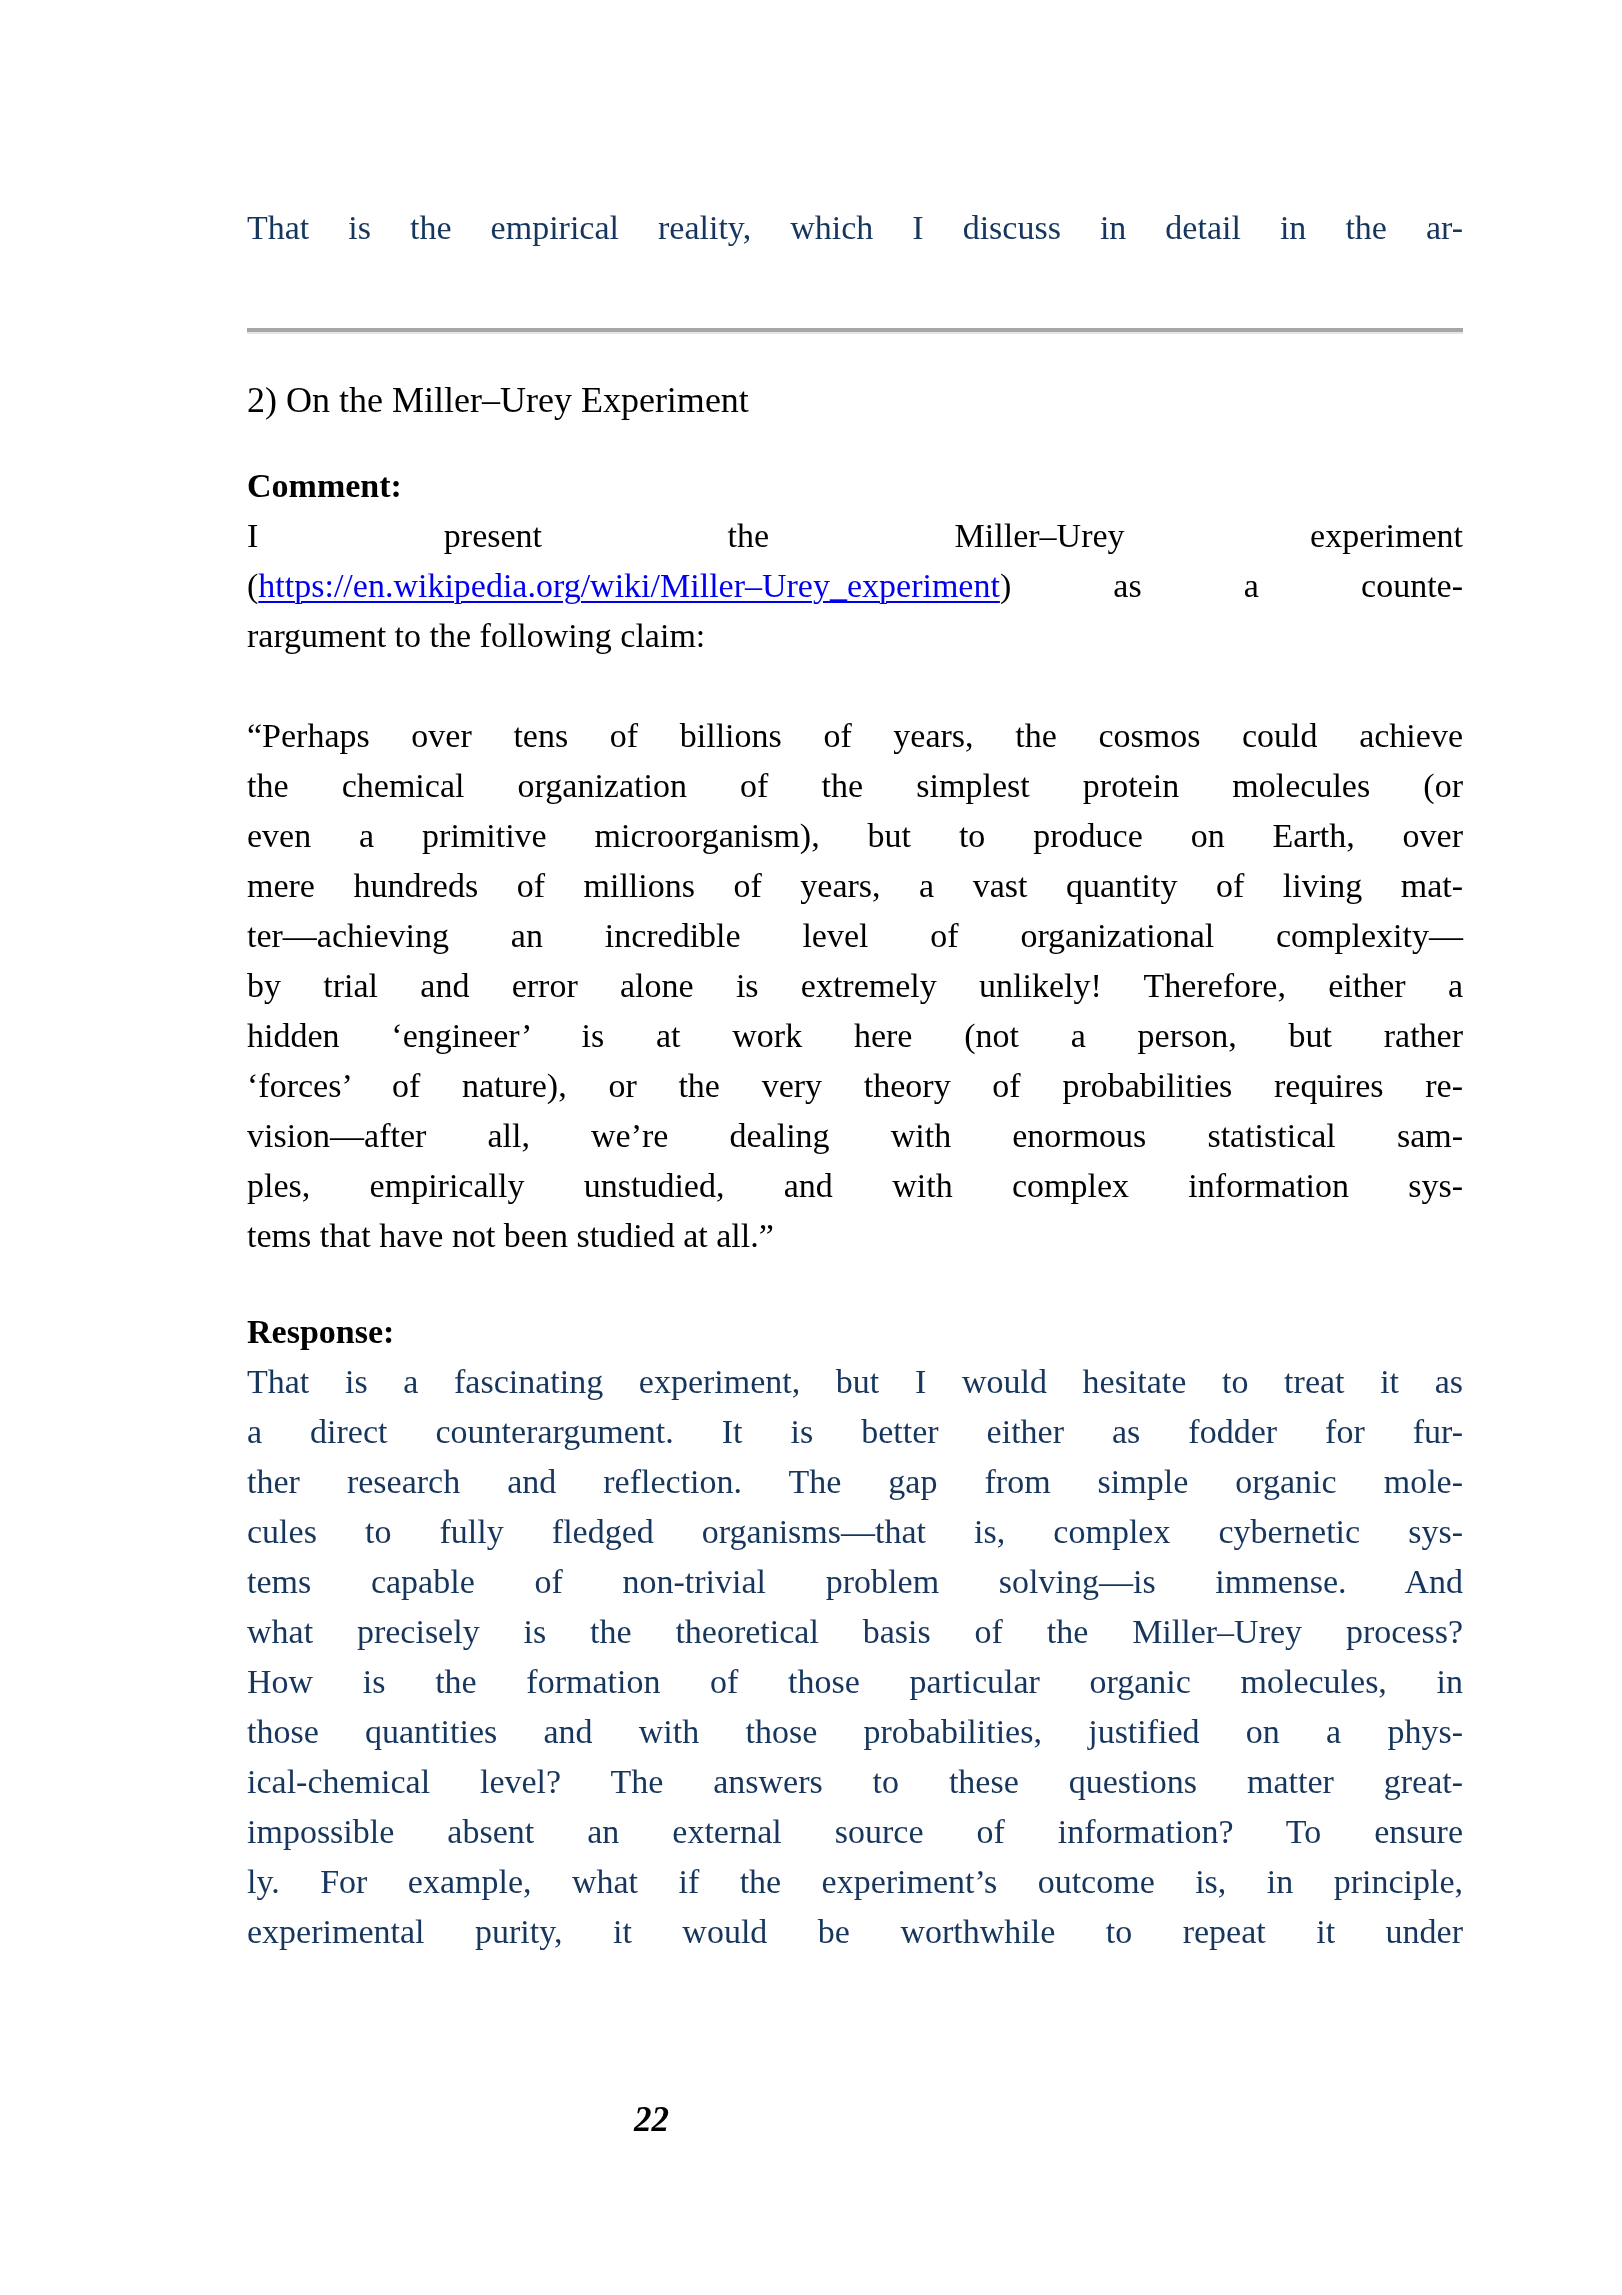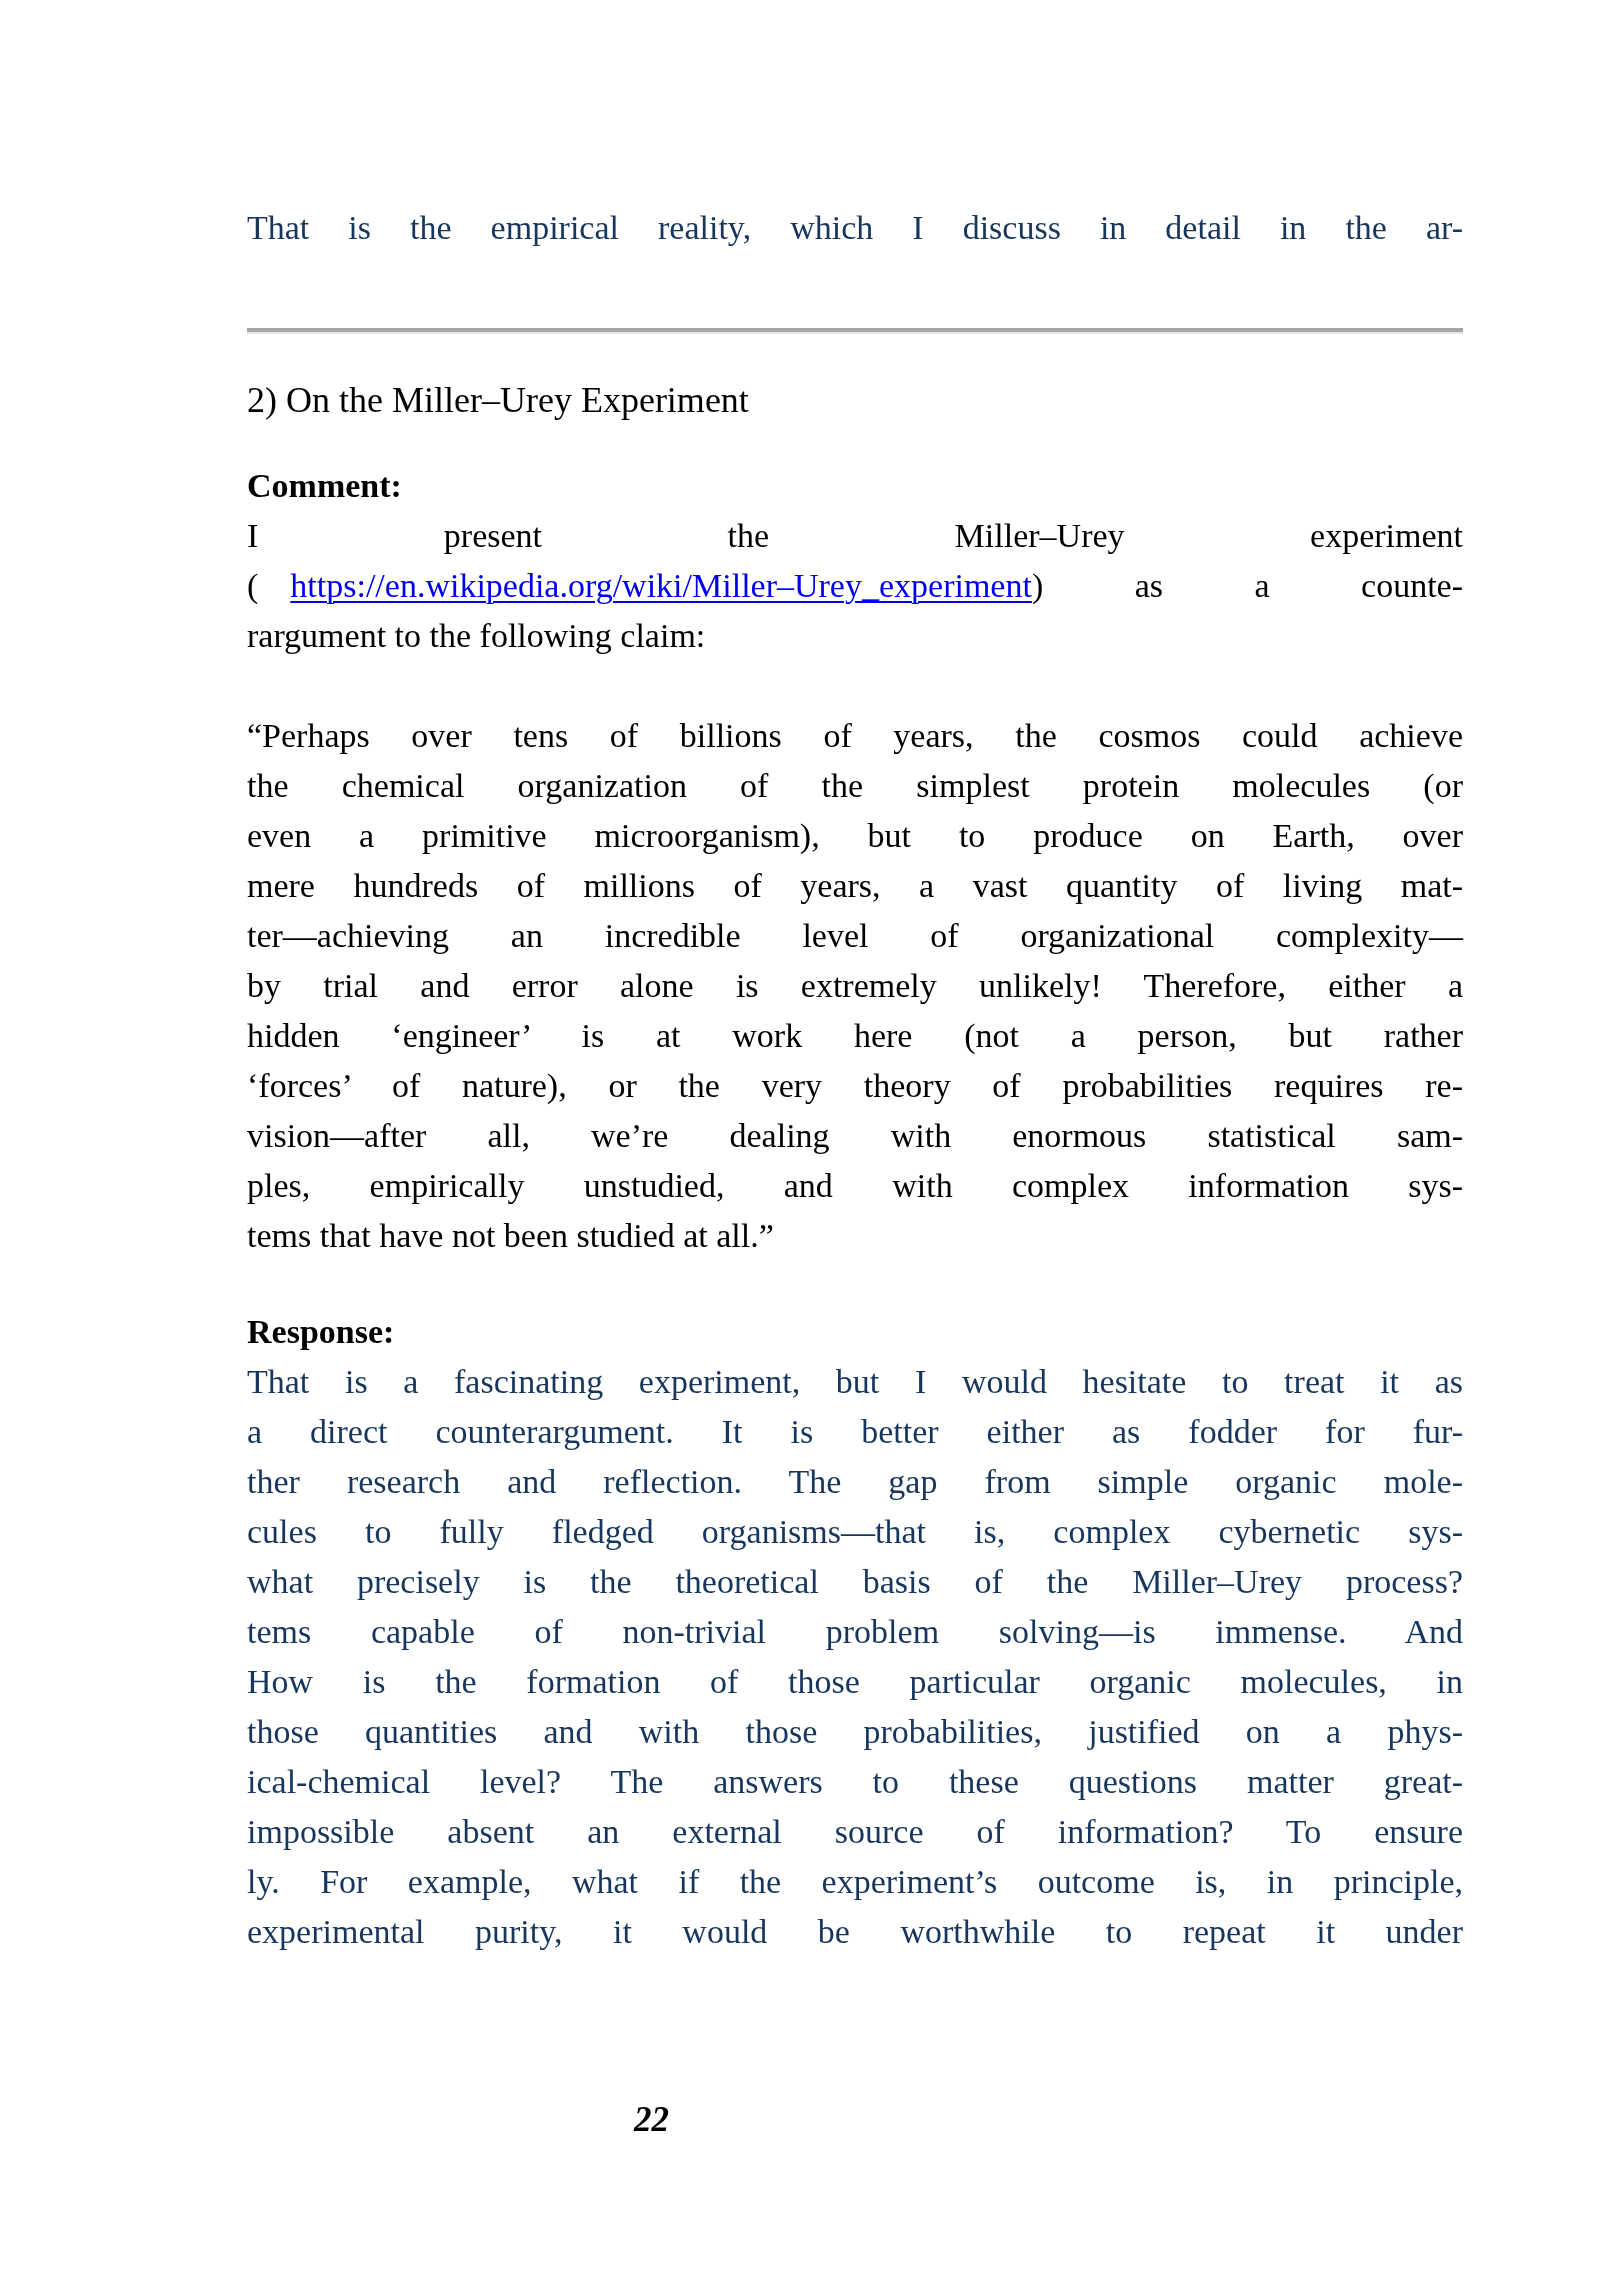--- a/index.html
+++ b/index.html
@@ -55,21 +55,20 @@
   [data-name="comment-paragraph"]{margin-top:0;}
   [data-name="quote-paragraph"]{margin-top:50px;}
   [data-name="response-label"]{margin-top:46px;}
   [data-name="response-paragraph"]{margin-top:0;}
   a.doclink{
     color:var(--link);
     text-decoration:underline;
     text-decoration-thickness:2px;
     text-underline-offset:3.9px;
     cursor:pointer;
-    margin-left:32px;
   }
   .page-footer{
     position:absolute;
     left:0;top:2095px;
     width:1303px;
     text-align:center;
     font-size:35px;
     line-height:50px;
     font-style:italic;
     font-weight:700;
@@ -103,22 +102,22 @@
       <div class="line" data-name="text-line">vision—after all, we’re dealing with enormous statistical sam-</div>
       <div class="line" data-name="text-line">ples, empirically unstudied, and with complex information sys-</div>
       <div class="line flush" data-name="text-line">tems that have not been studied at all.”</div>
     </div>
     <div class="label" data-name="response-label">Response:</div>
     <div class="para navy" data-name="response-paragraph">
       <div class="line" data-name="text-line">That is a fascinating experiment, but I would hesitate to treat it as</div>
       <div class="line" data-name="text-line">a direct counterargument. It is better either as fodder for fur-</div>
       <div class="line" data-name="text-line">ther research and reflection. The gap from simple organic mole-</div>
       <div class="line" data-name="text-line">cules to fully fledged organisms—that is, complex cybernetic sys-</div>
+      <div class="line" data-name="text-line">tems capable of non-trivial problem solving—is immense. And</div>
       <div class="line" data-name="text-line">what precisely is the theoretical basis of the Miller–Urey process?</div>
-      <div class="line" data-name="text-line">tems capable of non-trivial problem solving—is immense. And</div>
       <div class="line" data-name="text-line">How is the formation of those particular organic molecules, in</div>
       <div class="line" data-name="text-line">those quantities and with those probabilities, justified on a phys-</div>
       <div class="line" data-name="text-line">ical-chemical level? The answers to these questions matter great-</div>
       <div class="line" data-name="text-line">impossible absent an external source of information? To ensure</div>
       <div class="line" data-name="text-line">ly. For example, what if the experiment’s outcome is, in principle,</div>
       <div class="line" data-name="text-line">experimental purity, it would be worthwhile to repeat it under</div>
     </div>
   </main>
 
 <div class="page-footer" data-name="page-number">22</div>

